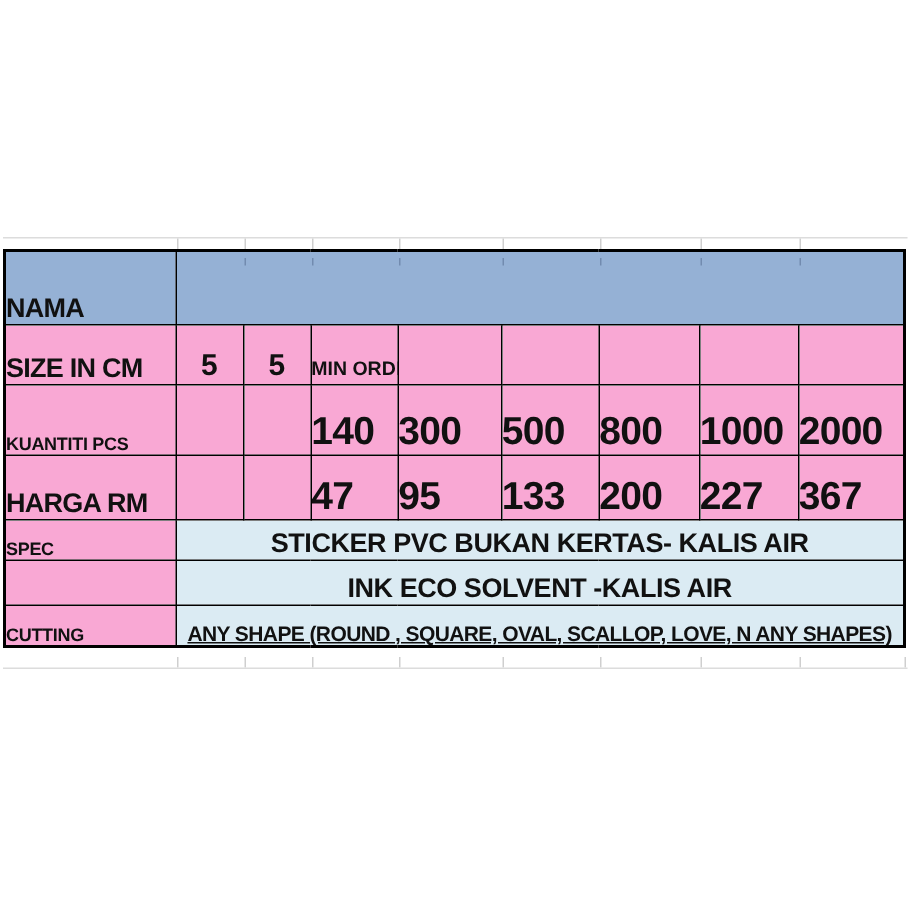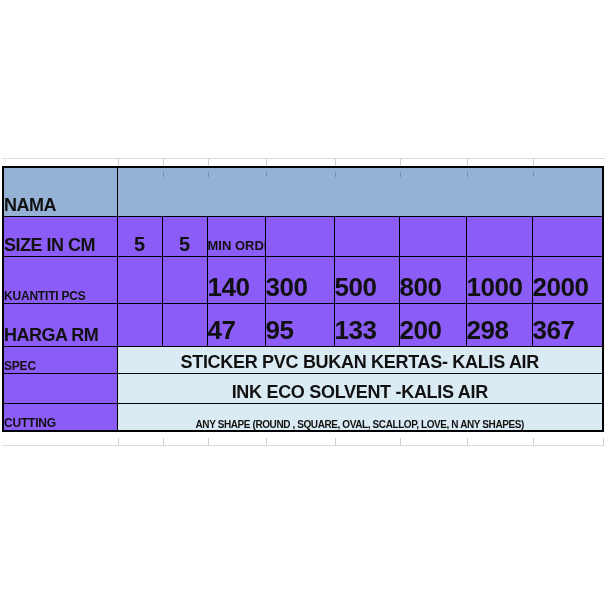--- a/index.html
+++ b/index.html
@@ -62,21 +62,21 @@
   }
   tr.r0 { height: 49px; }
   tr.r1 { height: 40px; }
   tr.r2 { height: 47px; margin-top: 40px; }
   tr.r3 { height: 43px; margin-left: 48px; }
   tr.r4 { height: 27px; padding-left: 32px; }
   tr.r5 { height: 30px; margin-top: 41px; }
   tr.r6 { height: 28px; margin-top: 16px; }
 
   .bg-blue   { background: #95B1D5; }
-  .bg-yellow { background: #8b5cf6; }
+  .bg-yellow { background: #f9a8d4; }
   .bg-lblue  { background: #DBEBF3; }
 
   .label-lg {
     text-align: left;
     font-size: 18px;
     letter-spacing: -0.5px;
     padding: 0 2px 5px 4px;
   }
   .label-sm {
     text-align: left;
@@ -103,22 +103,23 @@
     padding: 2px 0;
   }
   .merged-text {
     text-align: center;
     vertical-align: middle;
     font-size: 18px;
     letter-spacing: -0.3px;
     white-space: pre;
   }
   .merged-text.small {
-    font-size: 10px;
+    font-size: 14px;
     letter-spacing: -0.4px;
+    text-decoration: underline;
   }
 </style>
 </head>
 <body>
 
 <div class="stage">
 
   <div class="faint-hline top"></div>
   <div class="tick top" style="left:118px"></div>
   <div class="tick top" style="left:163px"></div>
@@ -170,21 +171,21 @@
         <td class="bg-yellow num-big">2000</td>
       </tr>
       <tr class="r3">
         <td class="bg-yellow label-lg">HARGA RM</td>
         <td class="bg-yellow"></td>
         <td class="bg-yellow"></td>
         <td class="bg-yellow num-big">47</td>
         <td class="bg-yellow num-big">95</td>
         <td class="bg-yellow num-big">133</td>
         <td class="bg-yellow num-big">200</td>
-        <td class="bg-yellow num-big">298</td>
+        <td class="bg-yellow num-big">227</td>
         <td class="bg-yellow num-big">367</td>
       </tr>
       <tr class="r4">
         <td class="bg-yellow label-sm">SPEC</td>
         <td class="bg-lblue merged-text" colspan="8">STICKER PVC BUKAN KERTAS- KALIS AIR</td>
       </tr>
       <tr class="r5">
         <td class="bg-yellow label-sm"></td>
         <td class="bg-lblue merged-text" colspan="8">INK ECO SOLVENT   -KALIS AIR</td>
       </tr>

